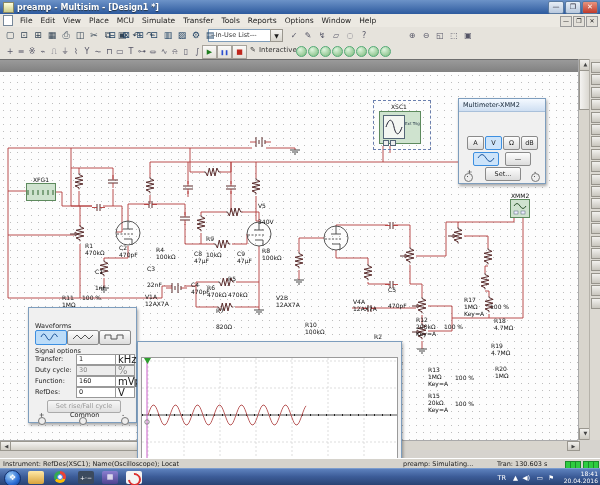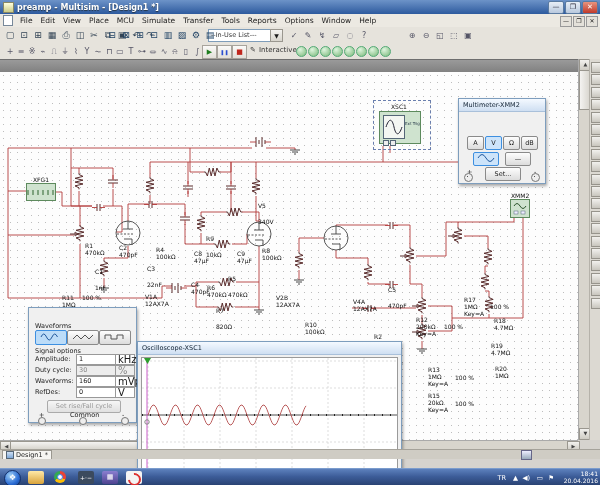--- a/index.html
+++ b/index.html
@@ -572,44 +572,43 @@
           <path d="M1,6 L5,2 L9,6 L13,2 L17,6 L21,2" stroke="#555" fill="none"></path>
         </svg>
     </div>
     <div class="fgwavebtn" style="left:70px;top:22px;">
       <svg width="22" height="8">
           <path d="M1,6 V2 H7 V6 H13 V2 H19 V6" stroke="#555" fill="none"></path>
         </svg>
     </div>
     <div class="fglabel" style="left:6px;top:39px;">Signal options</div>
     <div id="fgrows">
-        <div class="fgrow-label" style="left: 6px; top: 47px;">Amplitude:</div>
+        <div class="fgrow-label" style="left: 6px; top: 47px;">Transfer:</div>
         <div class="fginput" style="left: 47px; top: 46px;">1</div>
         <div class="fgunit" style="left: 86px; top: 46px;">kHz</div>
         <div class="fgrow-label" style="left: 6px; top: 58px;">Duty cycle:</div>
         <div class="fginput dis" style="left: 47px; top: 57px;">30</div>
         <div class="fgunit dis" style="left: 86px; top: 57px;">%</div>
-        <div class="fgrow-label" style="left: 6px; top: 69px;">Waveforms:</div>
+        <div class="fgrow-label" style="left: 6px; top: 69px;">Function:</div>
         <div class="fginput" style="left: 47px; top: 68px;">160</div>
         <div class="fgunit" style="left: 86px; top: 68px;">mVp</div>
         <div class="fgrow-label" style="left: 6px; top: 80px;">RefDes:</div>
         <div class="fginput" style="left: 47px; top: 79px;">0</div>
         <div class="fgunit" style="left: 86px; top: 79px;">V</div>
       </div>
     <div class="fgbtn">Set rise/Fall cycle</div>
     <div class="fglabel" style="left:10px;top:103px;">+</div>
     <div class="fglabel" style="left:41px;top:103px;">Common</div>
     <div class="fglabel" style="left:93px;top:103px;">-</div>
     <div class="sqterm" style="left:9px;top:109px;"></div>
     <div class="sqterm" style="left:50px;top:109px;"></div>
     <div class="sqterm" style="left:92px;top:109px;"></div>
   </div>
 
   <div class="iwin" style="left:137px;top:341px;width:263px;height:144px;">
-    <div class="wtitle">Oscilloscope-XSC1</div>
     <div class="scopebody" style="width:255px;height:126px;">
       <svg id="scopesvg" width="255" height="126">
           <path d="M6,0 V126" fill="none" stroke="#d4d4d4" stroke-width="0.8" stroke-dasharray="2,2"></path>
           <path d="M42,0 V126" fill="none" stroke="#d4d4d4" stroke-width="0.8" stroke-dasharray="2,2"></path>
           <path d="M78,0 V126" fill="none" stroke="#d4d4d4" stroke-width="0.8" stroke-dasharray="2,2"></path>
           <path d="M114,0 V126" fill="none" stroke="#d4d4d4" stroke-width="0.8" stroke-dasharray="2,2"></path>
           <path d="M150,0 V126" fill="none" stroke="#d4d4d4" stroke-width="0.8" stroke-dasharray="2,2"></path>
           <path d="M186,0 V126" fill="none" stroke="#d4d4d4" stroke-width="0.8" stroke-dasharray="2,2"></path>
           <path d="M222,0 V126" fill="none" stroke="#d4d4d4" stroke-width="0.8" stroke-dasharray="2,2"></path>
           <path d="M0,3 H255" fill="none" stroke="#d4d4d4" stroke-width="0.8" stroke-dasharray="2,2"></path>
@@ -640,26 +639,32 @@
         </svg>
     </div>
     <div class="mmbtn wide" style="left:46px;top:53px;">—</div>
     <div class="fglabel" style="left:8px;top:69px;">+</div>
     <div class="mmbtn" style="left:26px;top:68px;width:34px;">Set...</div>
     <div class="fglabel" style="left:75px;top:69px;">-</div>
     <div class="terminal" style="left:5px;top:74px;"></div>
     <div class="terminal" style="left:72px;top:74px;"></div>
   </div>
 
-  <div class="tabrow">
-    <div class="designtab">
-      <div class="tabicon"></div>
-      <span>Design1 *</span>
-    </div>
-    <div class="grapher-ic"></div>
+  <div class="statusbar">
+    <span style="left:3px;">Instrument: RefDes(XSC1); Name(Oscilloscope); Locat</span>
+    <span style="left:403px;">preamp: Simulating...</span>
+    <span style="left:497px;">Tran: 130.603 s</span>
+    <span id="sblocks">
+        <span class="sblock" style="left: 565px;"></span>
+        <span class="sblock" style="left: 570px;"></span>
+        <span class="sblock" style="left: 575px;"></span>
+        <span class="sblock" style="left: 583px;"></span>
+        <span class="sblock" style="left: 588px;"></span>
+        <span class="sblock" style="left: 593px;"></span>
+      </span>
   </div>
 
   <div class="taskbar">
     <div class="orb">❖</div>
     <div class="taskic" style="left:28px;background:linear-gradient(#ffe9a8,#d9a33b);"></div>
     <div class="taskic" style="left:52px;">
       <div style="width:12px;height:12px;margin:0 auto;border-radius:50%;background:conic-gradient(#ea4335 0 33%,#fbbc05 0 66%,#34a853 0 100%);position:relative;">
         <div style="position:absolute;left:3px;top:3px;width:6px;height:6px;border-radius:50%;background:#fff;border:1px solid #4285f4;box-sizing:border-box;"></div>
       </div>
     </div>

